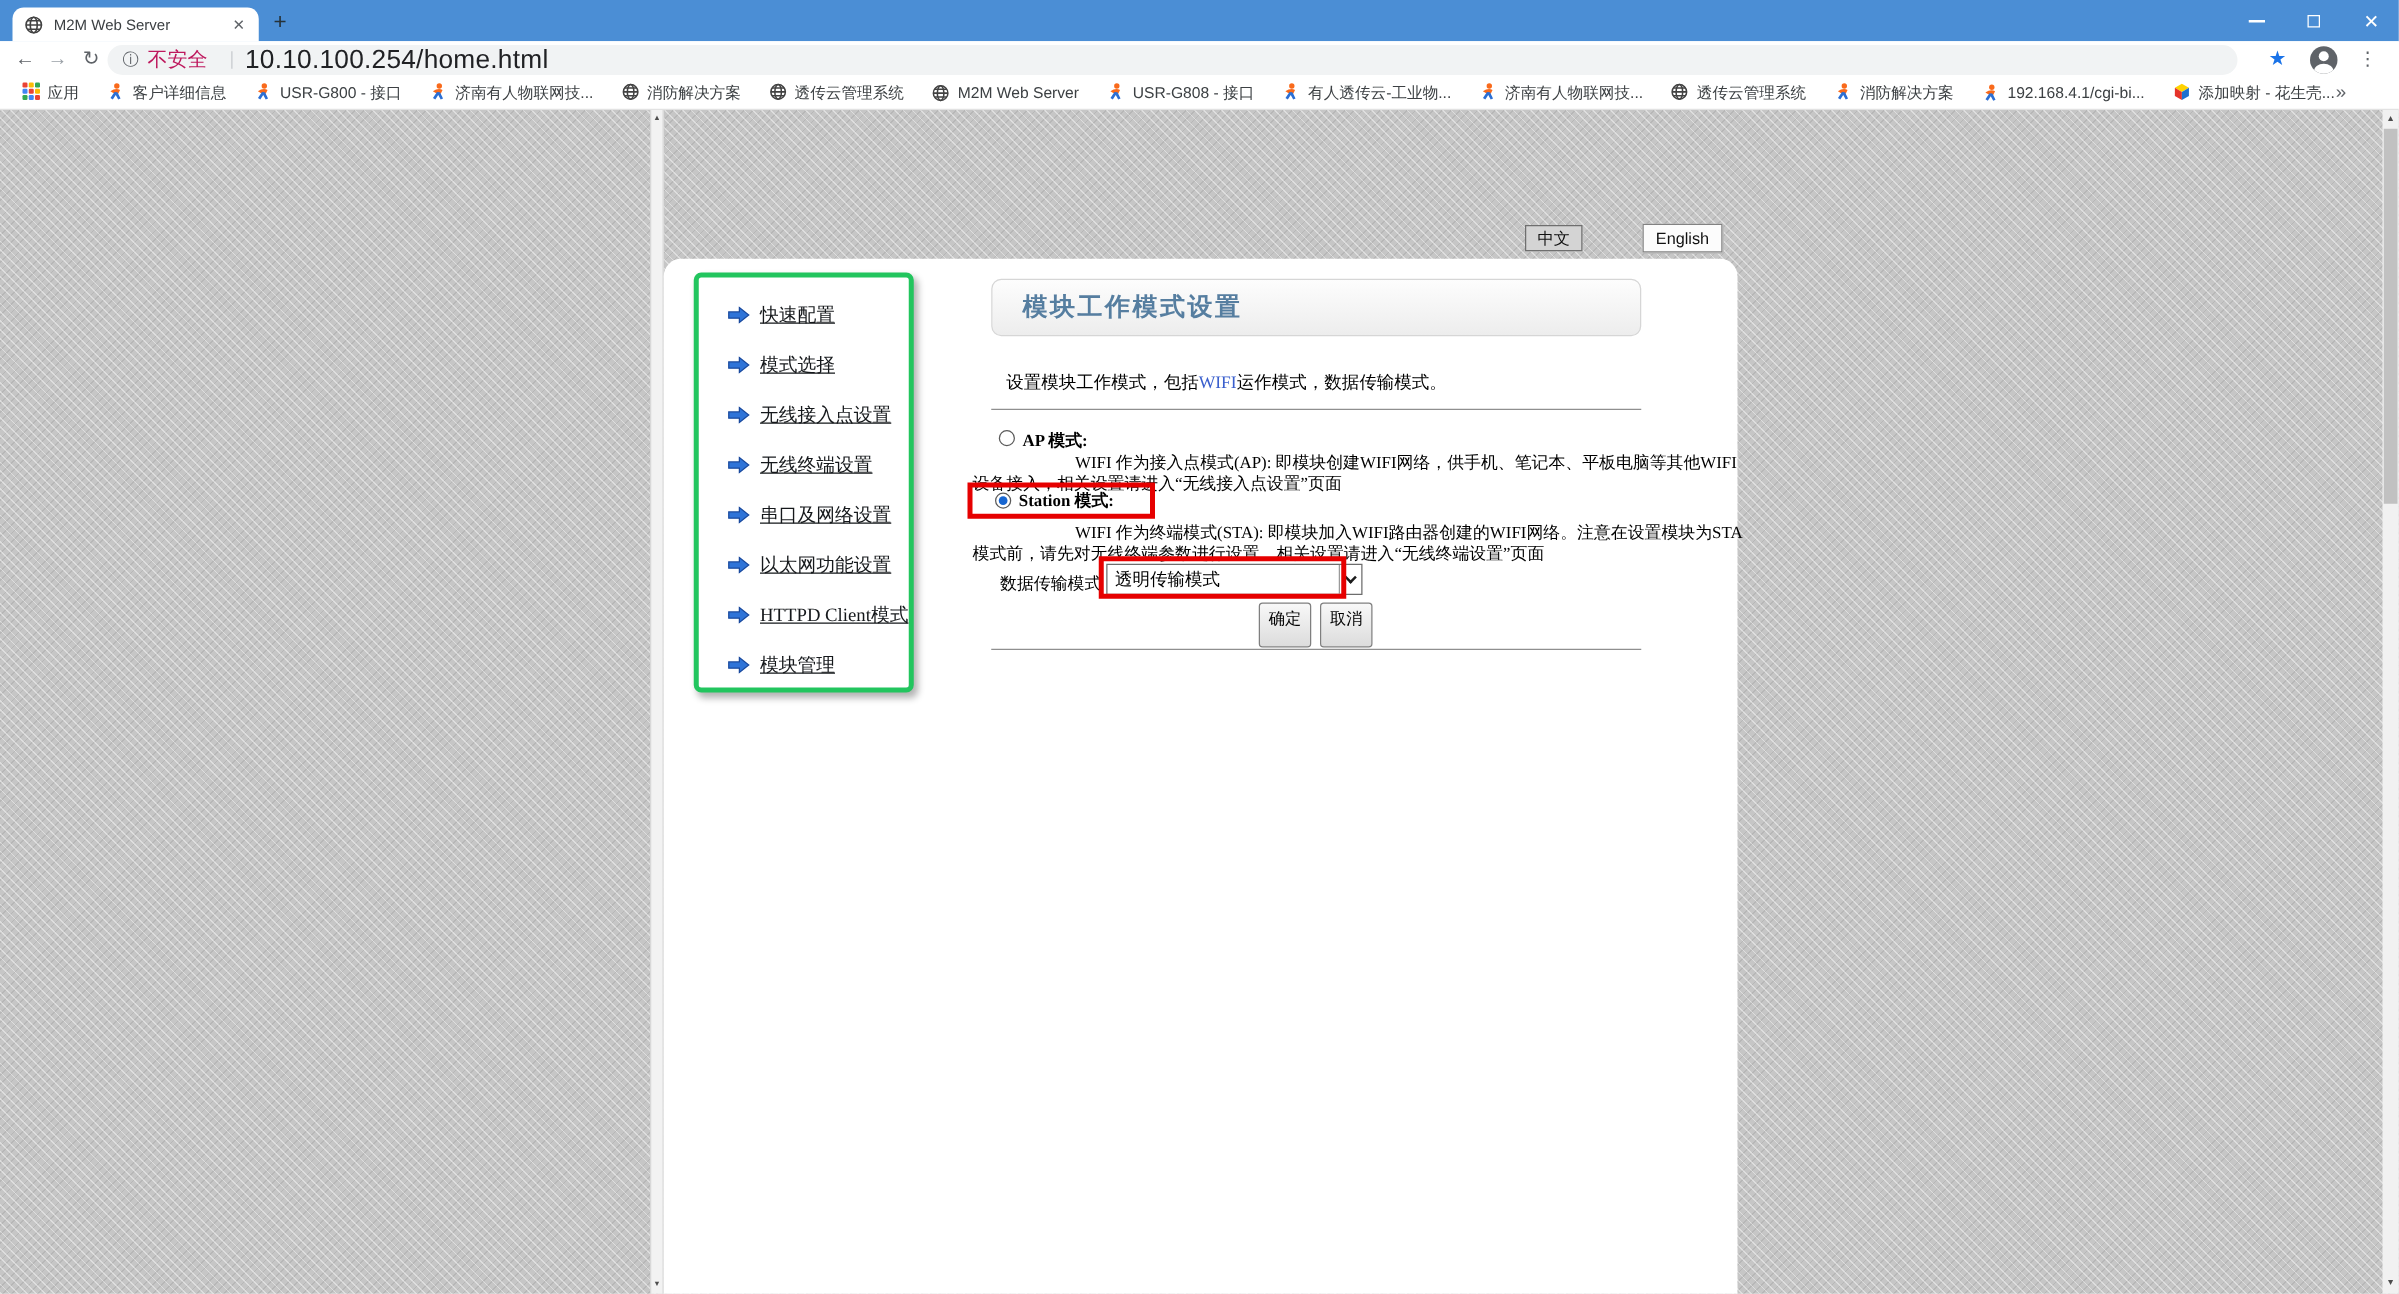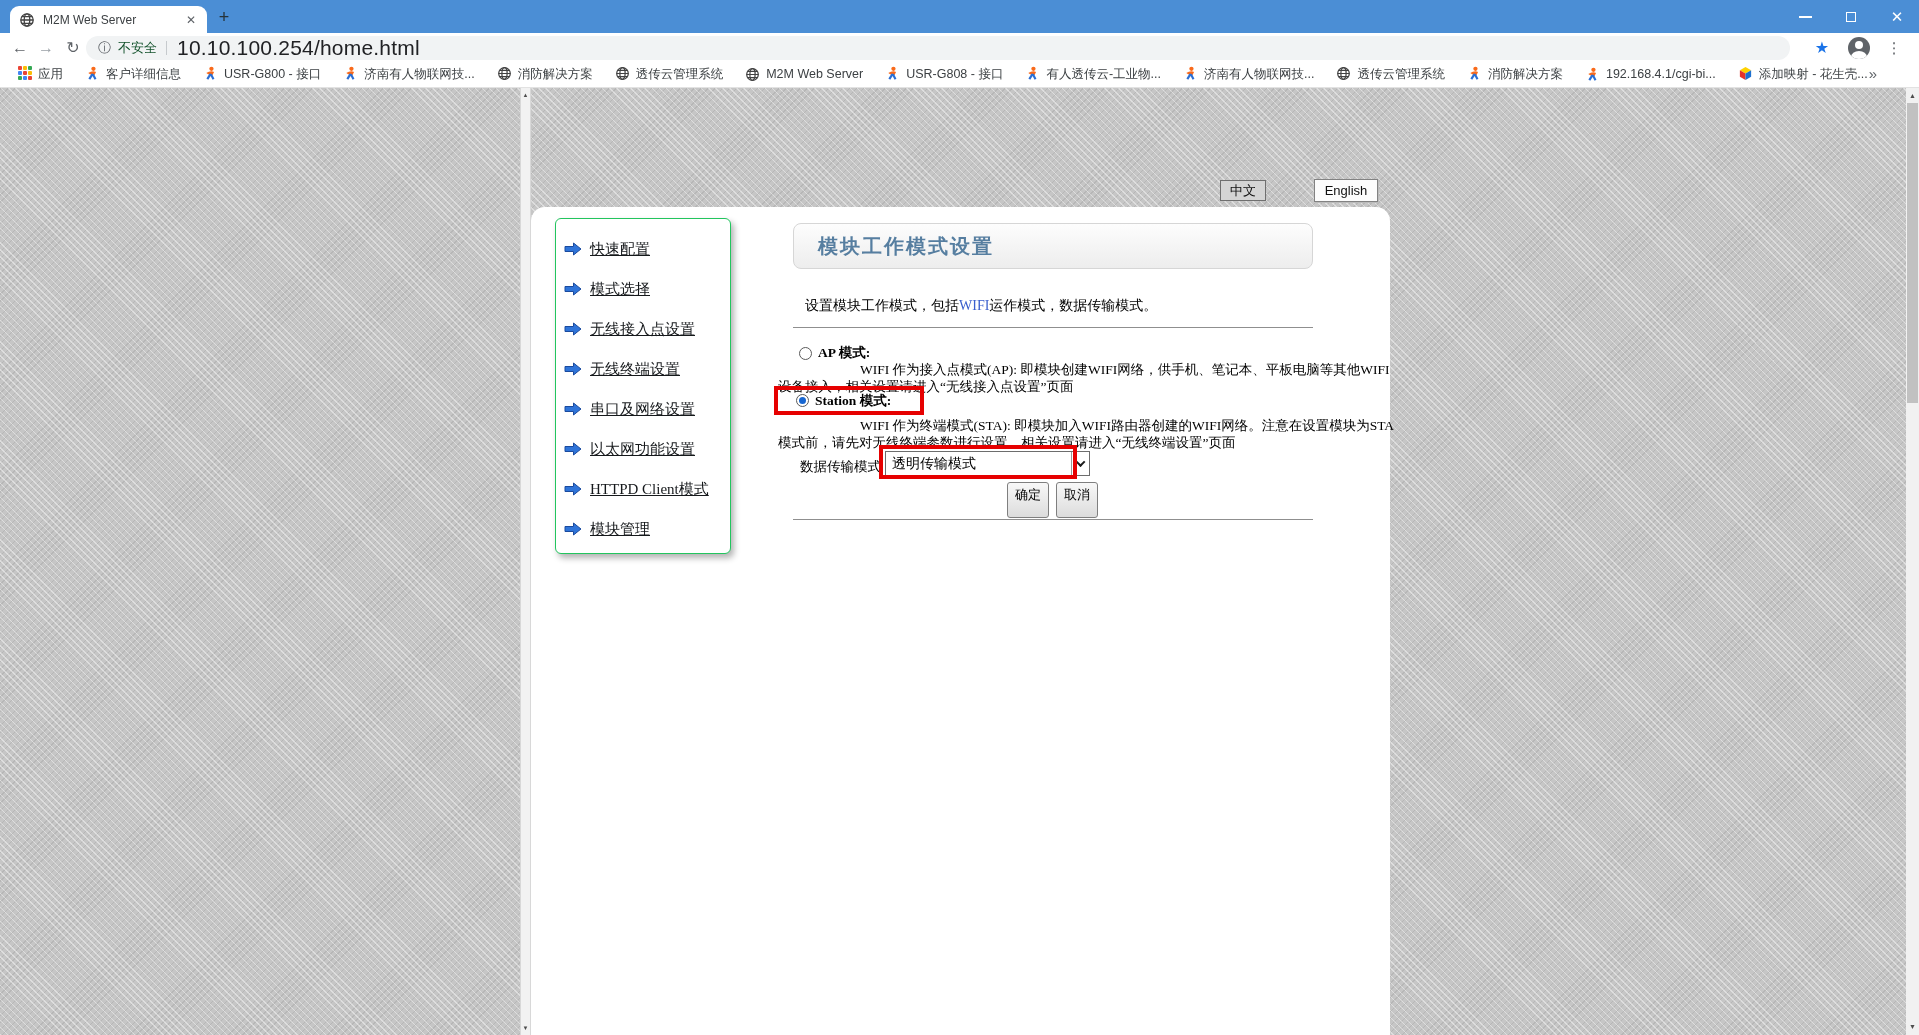--- a/index.html
+++ b/index.html
@@ -21,21 +21,21 @@
   .wc-restore i::before{content:"";position:absolute;left:2px;top:-4px;width:10px;height:10px;border:1px solid #fff;z-index:-1;}
   .wc-close{left:1880px;font-size:15px;}
 
   .toolbar{position:absolute;left:0;top:33px;width:1919px;height:29px;background:#fff;}
   .nav{position:absolute;top:3px;width:24px;height:24px;font-size:16px;color:#5f6368;
        text-align:center;line-height:23px;border-radius:50%;}
   .nav-back{left:8px;} .nav-fwd{left:34px;color:#9aa0a6;} .nav-reload{left:61px;}
   .omnibox{position:absolute;left:86px;top:3px;width:1704px;height:24px;background:#f1f3f4;
            border-radius:12px;display:flex;align-items:center;padding:0 12px;}
   .omni-info{font-size:13px;color:#5f6368;}
-  .omni-sec{font-size:13px;color:#14532d;margin:0 9px 0 7px;}
+  .omni-sec{font-size:16px;color:#be185d;margin:0 19px 0 7px;}
   .omni-sep{width:1px;height:14px;background:#c6cacd;margin-right:10px;}
   .omni-url{font-size:21px;color:#202124;letter-spacing:.2px;}
   .star{position:absolute;left:1810px;top:3px;width:24px;font-size:16px;color:#1a73e8;
         text-align:center;line-height:24px;}
   .avatar{position:absolute;left:1848px;top:4px;width:22px;height:22px;border-radius:50%;
           background:#5f6368;overflow:hidden;}
   .avatar::before{content:"";position:absolute;left:7px;top:4px;width:8px;height:8px;border-radius:50%;background:#fff;}
   .avatar::after{content:"";position:absolute;left:3px;top:14px;width:16px;height:12px;border-radius:50%;background:#fff;}
   .dots{position:absolute;left:1882px;top:3px;width:24px;font-size:15px;color:#5f6368;
         text-align:center;line-height:24px;}
@@ -67,38 +67,38 @@
   .lang-zh{left:1220px;top:92px;width:46px;height:21px;line-height:19px;background:#d4d4d4;
            border:1px solid #6f6f6f;}
   .lang-en{left:1314px;top:91px;width:64px;height:23px;line-height:21px;background:#fcfcfc;
            border:1px solid #828282;box-shadow:1px 1px 0 #bbb;}
 
   .panel{position:absolute;left:531px;top:119px;width:859px;height:828px;background:#fff;
          border-radius:14px 14px 0 0;}
 
   
   .sidebar{position:absolute;left:24px;top:11px;width:176px;height:336px;background:#fff;
-           border:1px solid #22c55e;border-radius:6px;box-shadow:3px 4px 6px rgba(0,0,0,.30);
-           padding:10px 0 0 8px;}
+           border:4px solid #22c55e;border-radius:6px;box-shadow:3px 4px 6px rgba(0,0,0,.30);
+           padding:10px 0 0 23px;}
   .mi{display:flex;align-items:center;gap:8px;height:40px;}
   .mi a{font-family:"Liberation Serif",serif;font-size:15px;color:#15181b;
         text-decoration:underline;cursor:pointer;white-space:nowrap;}
 
   
   .titlebox{position:absolute;left:262px;top:16px;width:520px;height:46px;
             background:linear-gradient(#fdfdfd,#ededed);border:1px solid #d6d6d6;border-radius:8px;}
   .titlebox h1{margin:0;padding-left:24px;font-size:20px;line-height:45px;font-weight:bold;
                color:#567ea0;letter-spacing:2px;}
   .intro{position:absolute;left:274px;top:90px;font-family:"Liberation Serif",serif;
          font-size:14px;color:#000;white-space:nowrap;}
   .intro .wifi{color:#3a5fcd;margin-top:43px;}
   .rule{position:absolute;left:262px;width:520px;height:0;border-top:1px solid #8f8f8f;}
   .rule-1{top:120px;} .rule-2{top:312px;}
 
-  .oprow{position:absolute;display:flex;align-items:center;gap:6px;
+  .oprow{position:absolute;display:flex;align-items:flex-start;gap:6px;
          font-family:"Liberation Serif",serif;font-size:13.5px;font-weight:bold;color:#000;}
   .oprow-ap{left:268px;top:137px;}
   .radio{position:relative;width:13px;height:13px;border:1px solid #5a5a5a;border-radius:50%;background:#fff;flex:0 0 auto;}
   .radio.checked::after{content:"";position:absolute;left:2px;top:2px;width:7px;height:7px;
                         border-radius:50%;background:#1766d1;}
   .desc{position:absolute;left:247px;font-family:"Liberation Serif",serif;font-size:13.5px;
         line-height:17px;color:#000;white-space:nowrap;}
   .desc-ap{top:154px;} .desc-sta{top:210px;}
   .desc .l1{padding-left:82px;}
 

